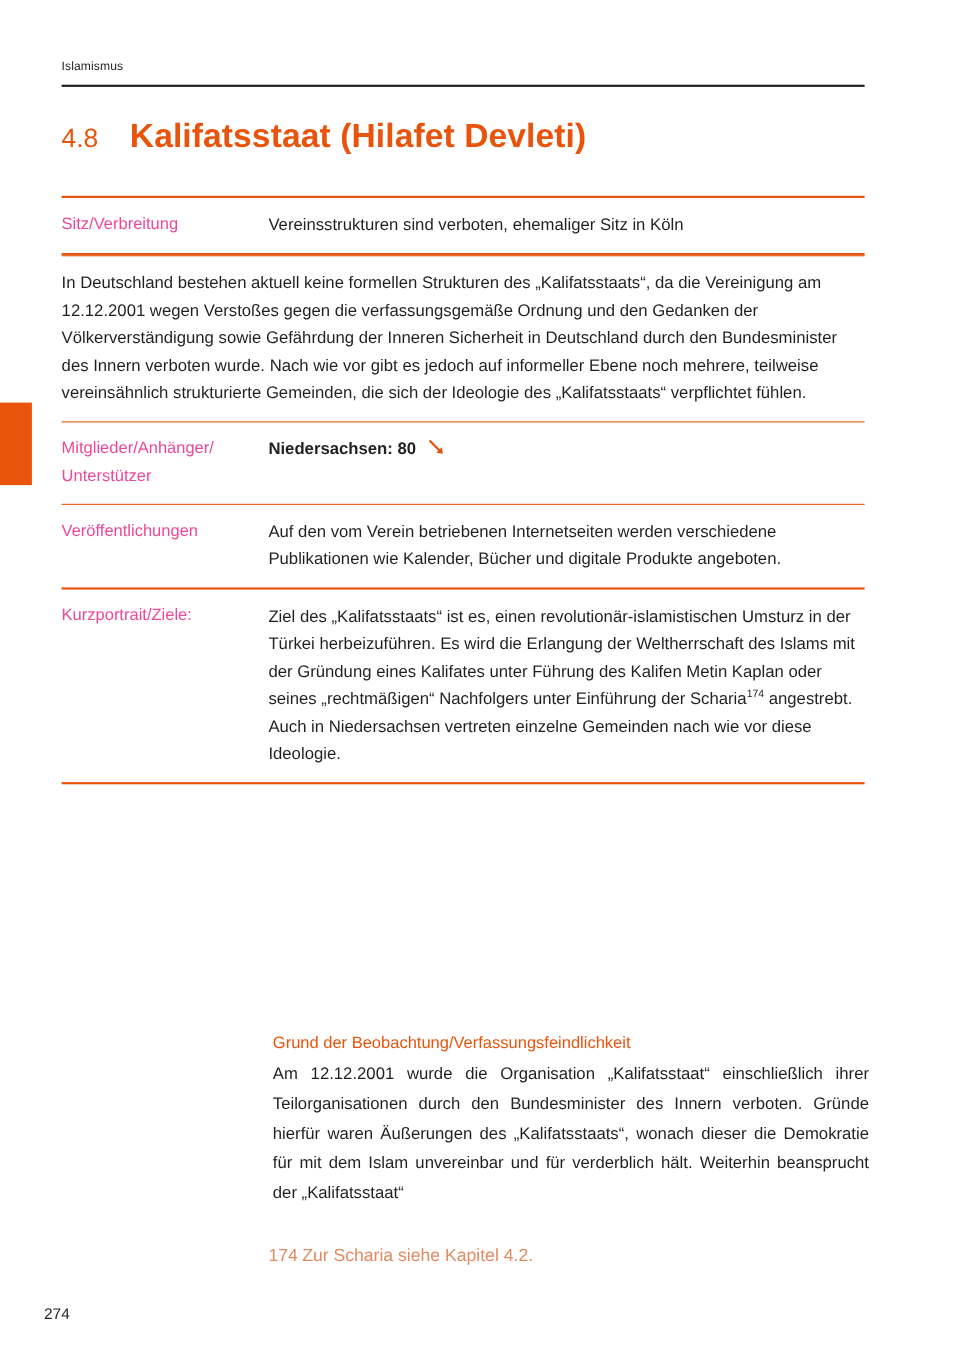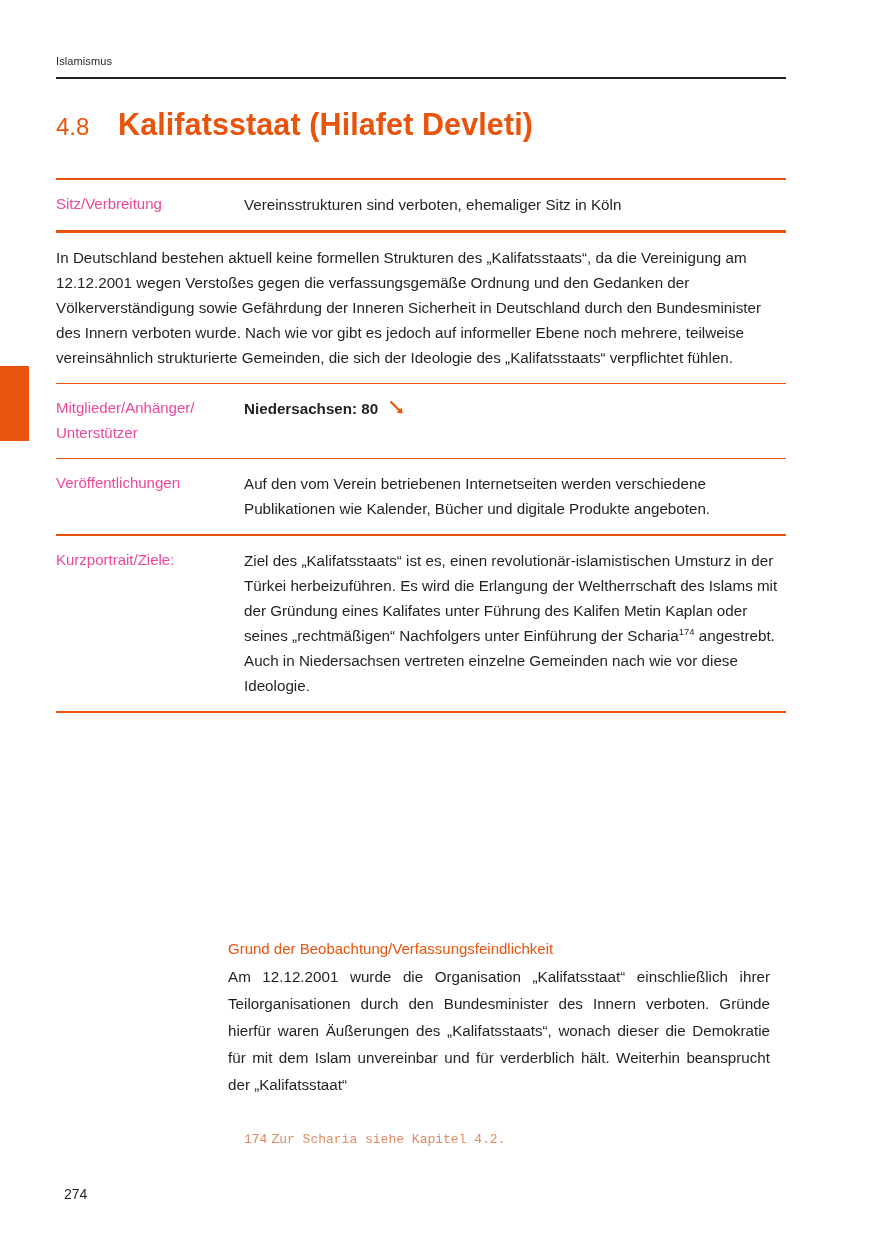--- a/index.html
+++ b/index.html
@@ -127,21 +127,21 @@
     display: inline-block;
     width: 15px;
     height: 15px;
     position: relative;
     top: 1px;
   }
 
   
   .closing-block {
     position: absolute;
-    left: 228px;
+    left: 248px;
     top: 938px;
     width: 542px;
   }
   .closing-heading {
     color: #e8540c;
     font-size: 15px;
     line-height: 1.5;
     margin: 0 0 2px 0;
   }
   .closing-text {
@@ -153,32 +153,31 @@
     color: #231f20;
   }
 
   
   .footnote {
     position: absolute;
     left: 244px;
     top: 1131px;
     width: 542px;
     color: #e08b60;
-    font-size: 13px;
+    font-size: 16px;
     line-height: 1.4;
-    font-family: Liberation Mono, monospace;
   }
   .footnote-num {
     margin-right: 4px;
   }
 
   
   .folio {
     position: absolute;
-    left: 64px;
+    left: 40px;
     top: 1186px;
     font-size: 14px;
     color: #231f20;
   }
 
   sup.fn {
     font-size: 9.5px;
     vertical-align: super;
     line-height: 0;
   }

